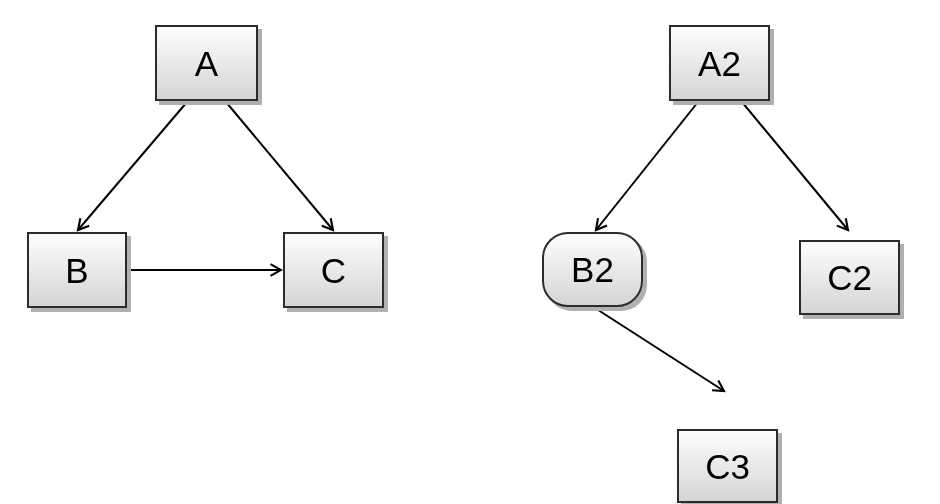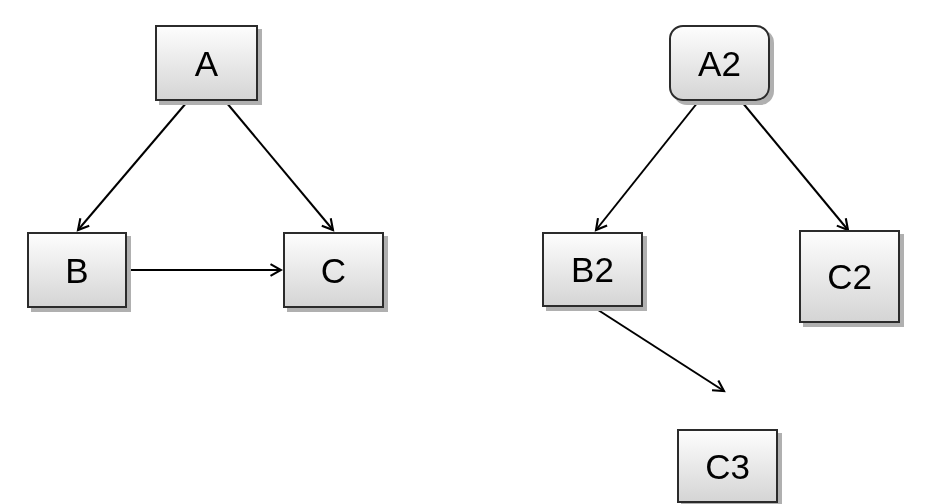--- a/index.html
+++ b/index.html
@@ -55,26 +55,26 @@
   <div class="node-layer">
       <div class="node" style="left: 155px; top: 25px; width: 103px; height: 76px;">
         <span class="node-label">A</span>
       </div>
       <div class="node" style="left: 27px; top: 232px; width: 100px; height: 76px;">
         <span class="node-label">B</span>
       </div>
       <div class="node" style="left: 283px; top: 232px; width: 101px; height: 76px;">
         <span class="node-label">C</span>
       </div>
-      <div class="node" style="left: 669px; top: 25px; width: 101px; height: 76px; border-radius: 14px;">
+      <div class="node" style="left: 669px; top: 25px; width: 101px; height: 76px;">
         <span class="node-label">A2</span>
       </div>
-      <div class="node" style="left: 542px; top: 232px; width: 101px; height: 75px;">
+      <div class="node" style="left: 542px; top: 232px; width: 101px; height: 75px; border-radius: 26px;">
         <span class="node-label">B2</span>
       </div>
-      <div class="node" style="left: 799px; top: 230px; width: 101px; height: 93px;">
+      <div class="node" style="left: 799px; top: 240px; width: 101px; height: 75px;">
         <span class="node-label">C2</span>
       </div>
       <div class="node" style="left: 677px; top: 393px; width: 101px; height: 74px; margin-top: 36px;">
         <span class="node-label">C3</span>
       </div>
     </div>
 </div>
 
 </body></html>

